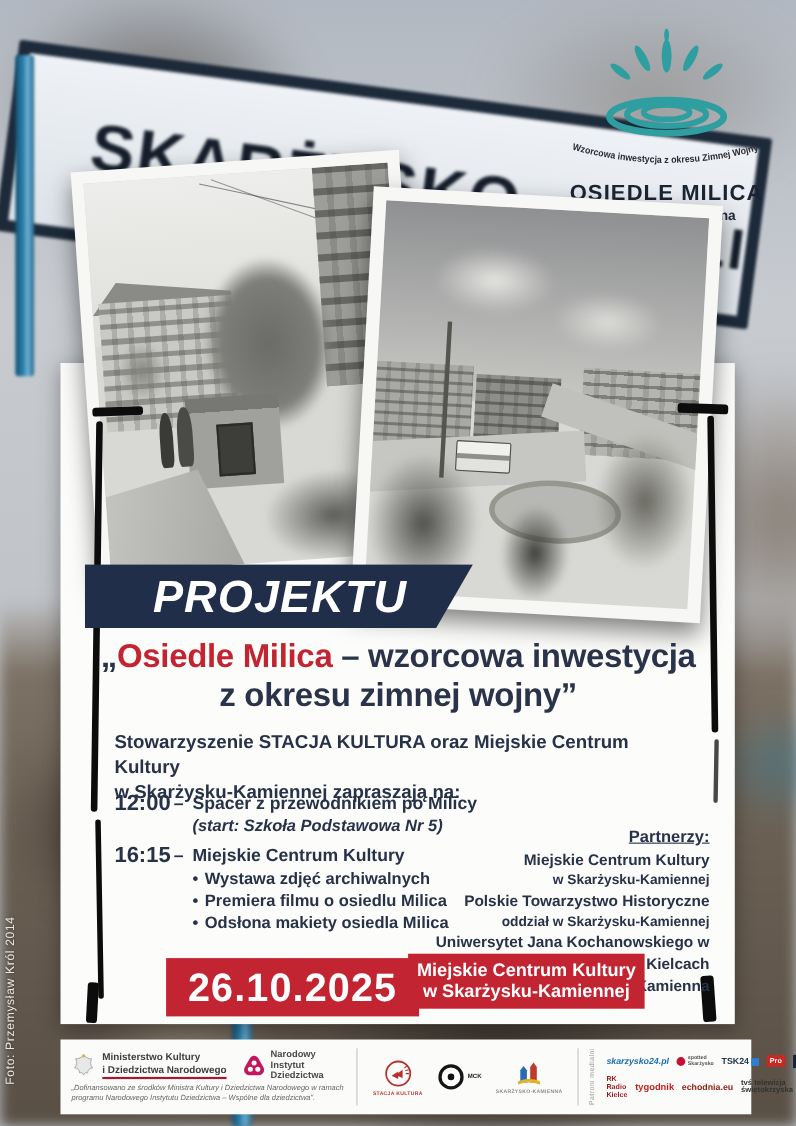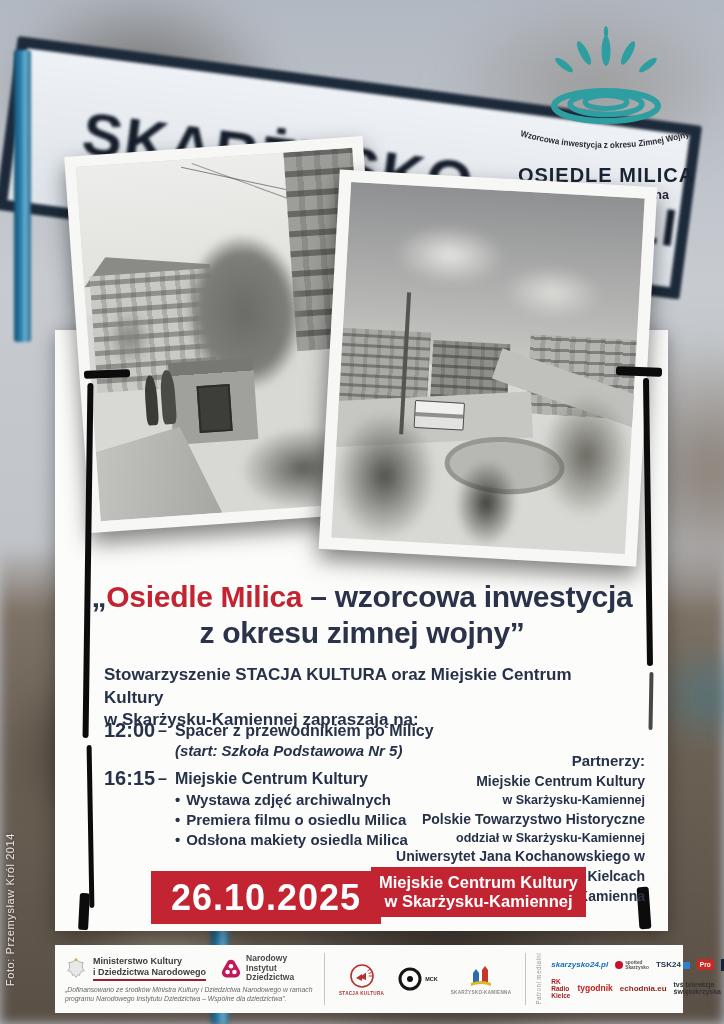--- a/index.html
+++ b/index.html
@@ -126,21 +126,21 @@
   .schedule{left:104px;top:719px;width:340px;z-index:22;color:#273249;}
   .sched-row{display:flex;}
   .sched-row + .sched-row{margin-top:8px;}
   .time{font-size:20px;font-weight:800;width:52px;flex:none;}
   .dash{font-size:16px;font-weight:700;margin:3px 8px 0 2px;}
   .sched-text{font-size:16px;font-weight:700;display:block;margin-top:3px;}
   .sched-note{font-size:15px;font-style:italic;font-weight:600;display:block;margin-top:2px;}
   .bullets{margin:3px 0 0 0;padding:0;list-style:none;font-size:15px;font-weight:600;}
   .bullets li{margin-top:3px;display:flex;gap:6px;}
   .partners{left:345px;top:752px;width:300px;text-align:right;z-index:22;color:#273249;}
-  .partners-heading{font-size:15px;font-weight:800;display:block;margin-bottom:3px;}
+  .partners-heading{font-size:15px;font-weight:800;display:block;margin-bottom:3px;text-decoration:underline;}
   .partner-line{display:block;line-height:1.42;font-weight:600;}
   .pl-lg{font-size:14px;}
   .pl-sm{font-size:12.5px;}
 
   
   .red-banner{background:#c32431;color:#fff;display:flex;align-items:center;justify-content:center;z-index:23;}
   .date-banner{left:151px;top:871px;width:230px;height:53px;font-size:36px;font-weight:800;letter-spacing:1px;}
   .venue-banner{left:371px;top:867px;width:215px;height:50px;flex-direction:column;font-size:16.5px;font-weight:800;line-height:1.15;}
 
   
@@ -274,20 +274,23 @@
       <div class="ph-el p2-road2"></div>
       <div class="ph-el p2-lamp"></div>
       <div class="ph-el p2-bus"></div>
       <div class="ph-el p2-fountain"></div>
       <div class="ph-el p2-green-l"></div>
       <div class="ph-el p2-green-r"></div>
       <div class="ph-el p2-tree-c"></div>
     </div>
   </figure>
 
+  <div class="abs ribbon ribbon-projekt">
+    <span>PROJEKTU</span>
+  </div>
 
   <h1 class="abs main-title" style="margin:0;">
     <span>„</span><span class="title-highlight">Osiedle Milica</span><span> – wzorcowa inwestycja z okresu zimnej wojny”</span>
   </h1>
 
   <p class="abs intro" style="margin:0;">
     <span>Stowarzyszenie STACJA KULTURA oraz Miejskie Centrum Kultury</span>
     <span>w Skarżysku-Kamiennej zapraszają na:</span>
   </p>
 

